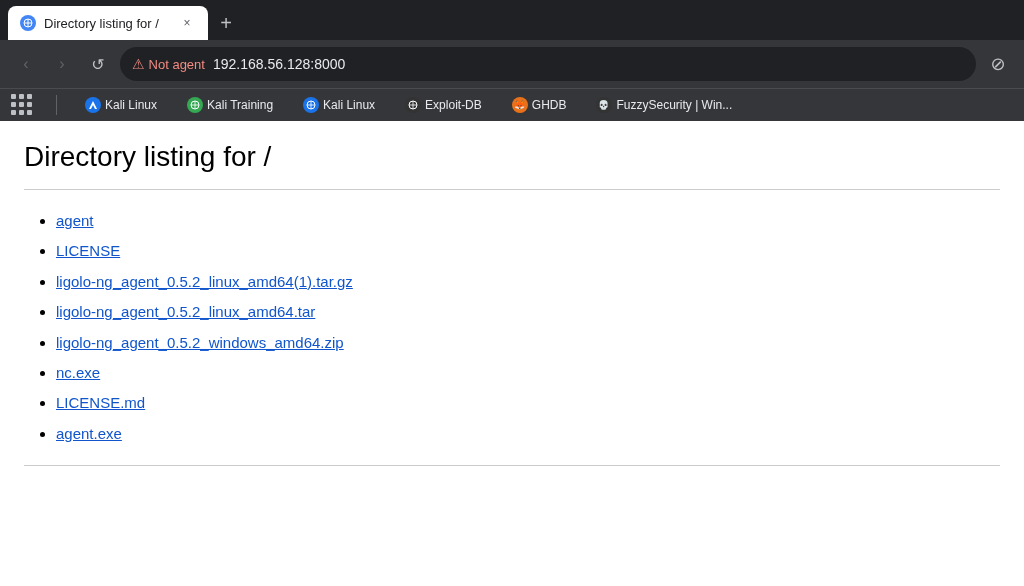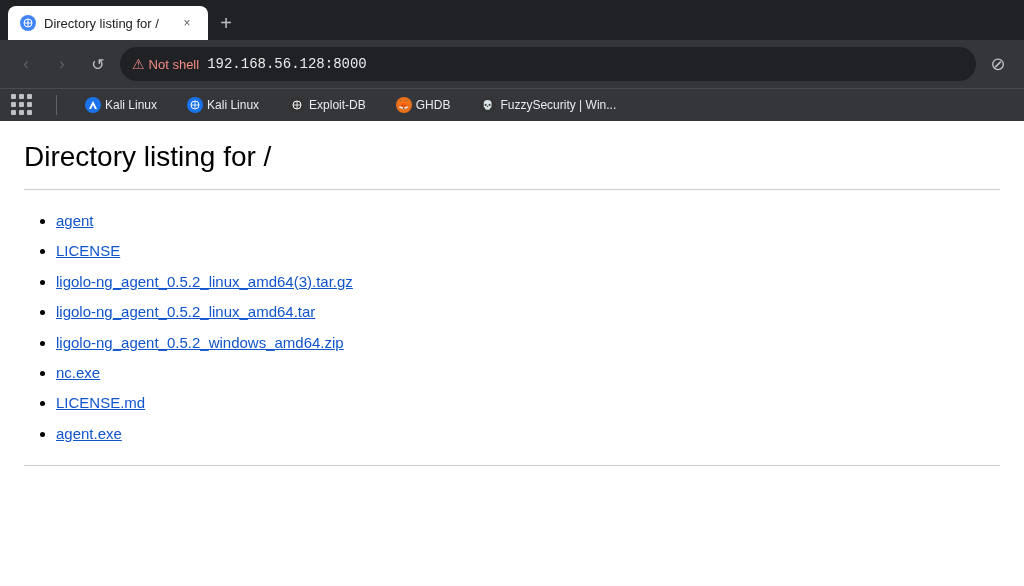--- a/index.html
+++ b/index.html
@@ -114,21 +114,20 @@
       color: #f28b82;
       font-size: 13px;
       white-space: nowrap;
     }
     .not-secure-icon {
       font-size: 14px;
     }
     .address-url {
       color: #e8eaed;
       font-size: 14px;
-      font-family: Liberation Mono, monospace;
     }
     .bookmark-btn {
       color: #bdc1c6;
       font-size: 18px;
       cursor: pointer;
       width: 28px;
       height: 28px;
       display: flex;
       align-items: center;
       justify-content: center;
@@ -252,21 +251,21 @@
     <div class="tab-new">+</div>
   </div>
 
   <div class="address-bar">
     <div class="nav-btn disabled">‹</div>
     <div class="nav-btn disabled">›</div>
     <div class="nav-btn">↺</div>
     <div class="address-field">
       <div class="not-secure">
         <span class="not-secure-icon">⚠</span>
-        <span>Not shell</span>
+        <span>Not agent</span>
       </div>
       <span class="address-url">192.168.56.128:8000</span>
     </div>
     <div class="bookmark-btn">⊘</div>
   </div>
 
   <div class="bookmarks-bar">
     <div class="bookmarks-apps">
       <div class="apps-grid">
         <div class="apps-dot"></div>
@@ -284,20 +283,30 @@
 
     <div class="bookmark-item">
       <div class="bm-favicon bm-kali-linux">
         <svg width="10" height="10" viewBox="0 0 10 10">
           <path d="M5 1L1 9h2l2-4 2 4h2L5 1z" fill="white"></path>
         </svg>
       </div>
       <span>Kali Linux</span>
     </div>
 
+    <div class="bookmark-item">
+      <div class="bm-favicon bm-kali-training">
+        <svg width="10" height="10" viewBox="0 0 10 10">
+          <circle cx="5" cy="5" r="4" stroke="white" stroke-width="1" fill="none"></circle>
+          <line x1="5" y1="1" x2="5" y2="9" stroke="white" stroke-width="0.8"></line>
+          <line x1="1" y1="5" x2="9" y2="5" stroke="white" stroke-width="0.8"></line>
+        </svg>
+      </div>
+      <span>Kali Training</span>
+    </div>
 
     <div class="bookmark-item">
       <div class="bm-favicon bm-kali-tools">
         <svg width="10" height="10" viewBox="0 0 10 10">
           <circle cx="5" cy="5" r="4" stroke="white" stroke-width="1" fill="none"></circle>
           <line x1="5" y1="1" x2="5" y2="9" stroke="white" stroke-width="0.8"></line>
           <line x1="1" y1="5" x2="9" y2="5" stroke="white" stroke-width="0.8"></line>
         </svg>
       </div>
       <span>Kali Linux</span>
@@ -327,21 +336,21 @@
 
   </div>
 </div>
 
 <div class="page-content">
   <h1 class="page-title">Directory listing for /</h1>
   <hr class="page-divider">
   <ul class="file-list" id="file-list">
       <li><a href="agent">agent</a></li>
       <li><a href="LICENSE">LICENSE</a></li>
-      <li><a href="ligolo-ng_agent_0.5.2_linux_amd64(1).tar.gz">ligolo-ng_agent_0.5.2_linux_amd64(3).tar.gz</a></li>
+      <li><a href="ligolo-ng_agent_0.5.2_linux_amd64(1).tar.gz">ligolo-ng_agent_0.5.2_linux_amd64(1).tar.gz</a></li>
       <li><a href="ligolo-ng_agent_0.5.2_linux_amd64.tar">ligolo-ng_agent_0.5.2_linux_amd64.tar</a></li>
       <li><a href="ligolo-ng_agent_0.5.2_windows_amd64.zip">ligolo-ng_agent_0.5.2_windows_amd64.zip</a></li>
       <li><a href="nc.exe">nc.exe</a></li>
       <li><a href="README.md">LICENSE.md</a></li>
       <li><a href="shell.exe">agent.exe</a></li>
     </ul>
   <hr class="page-divider-bottom">
 </div>
 
 </body></html>

